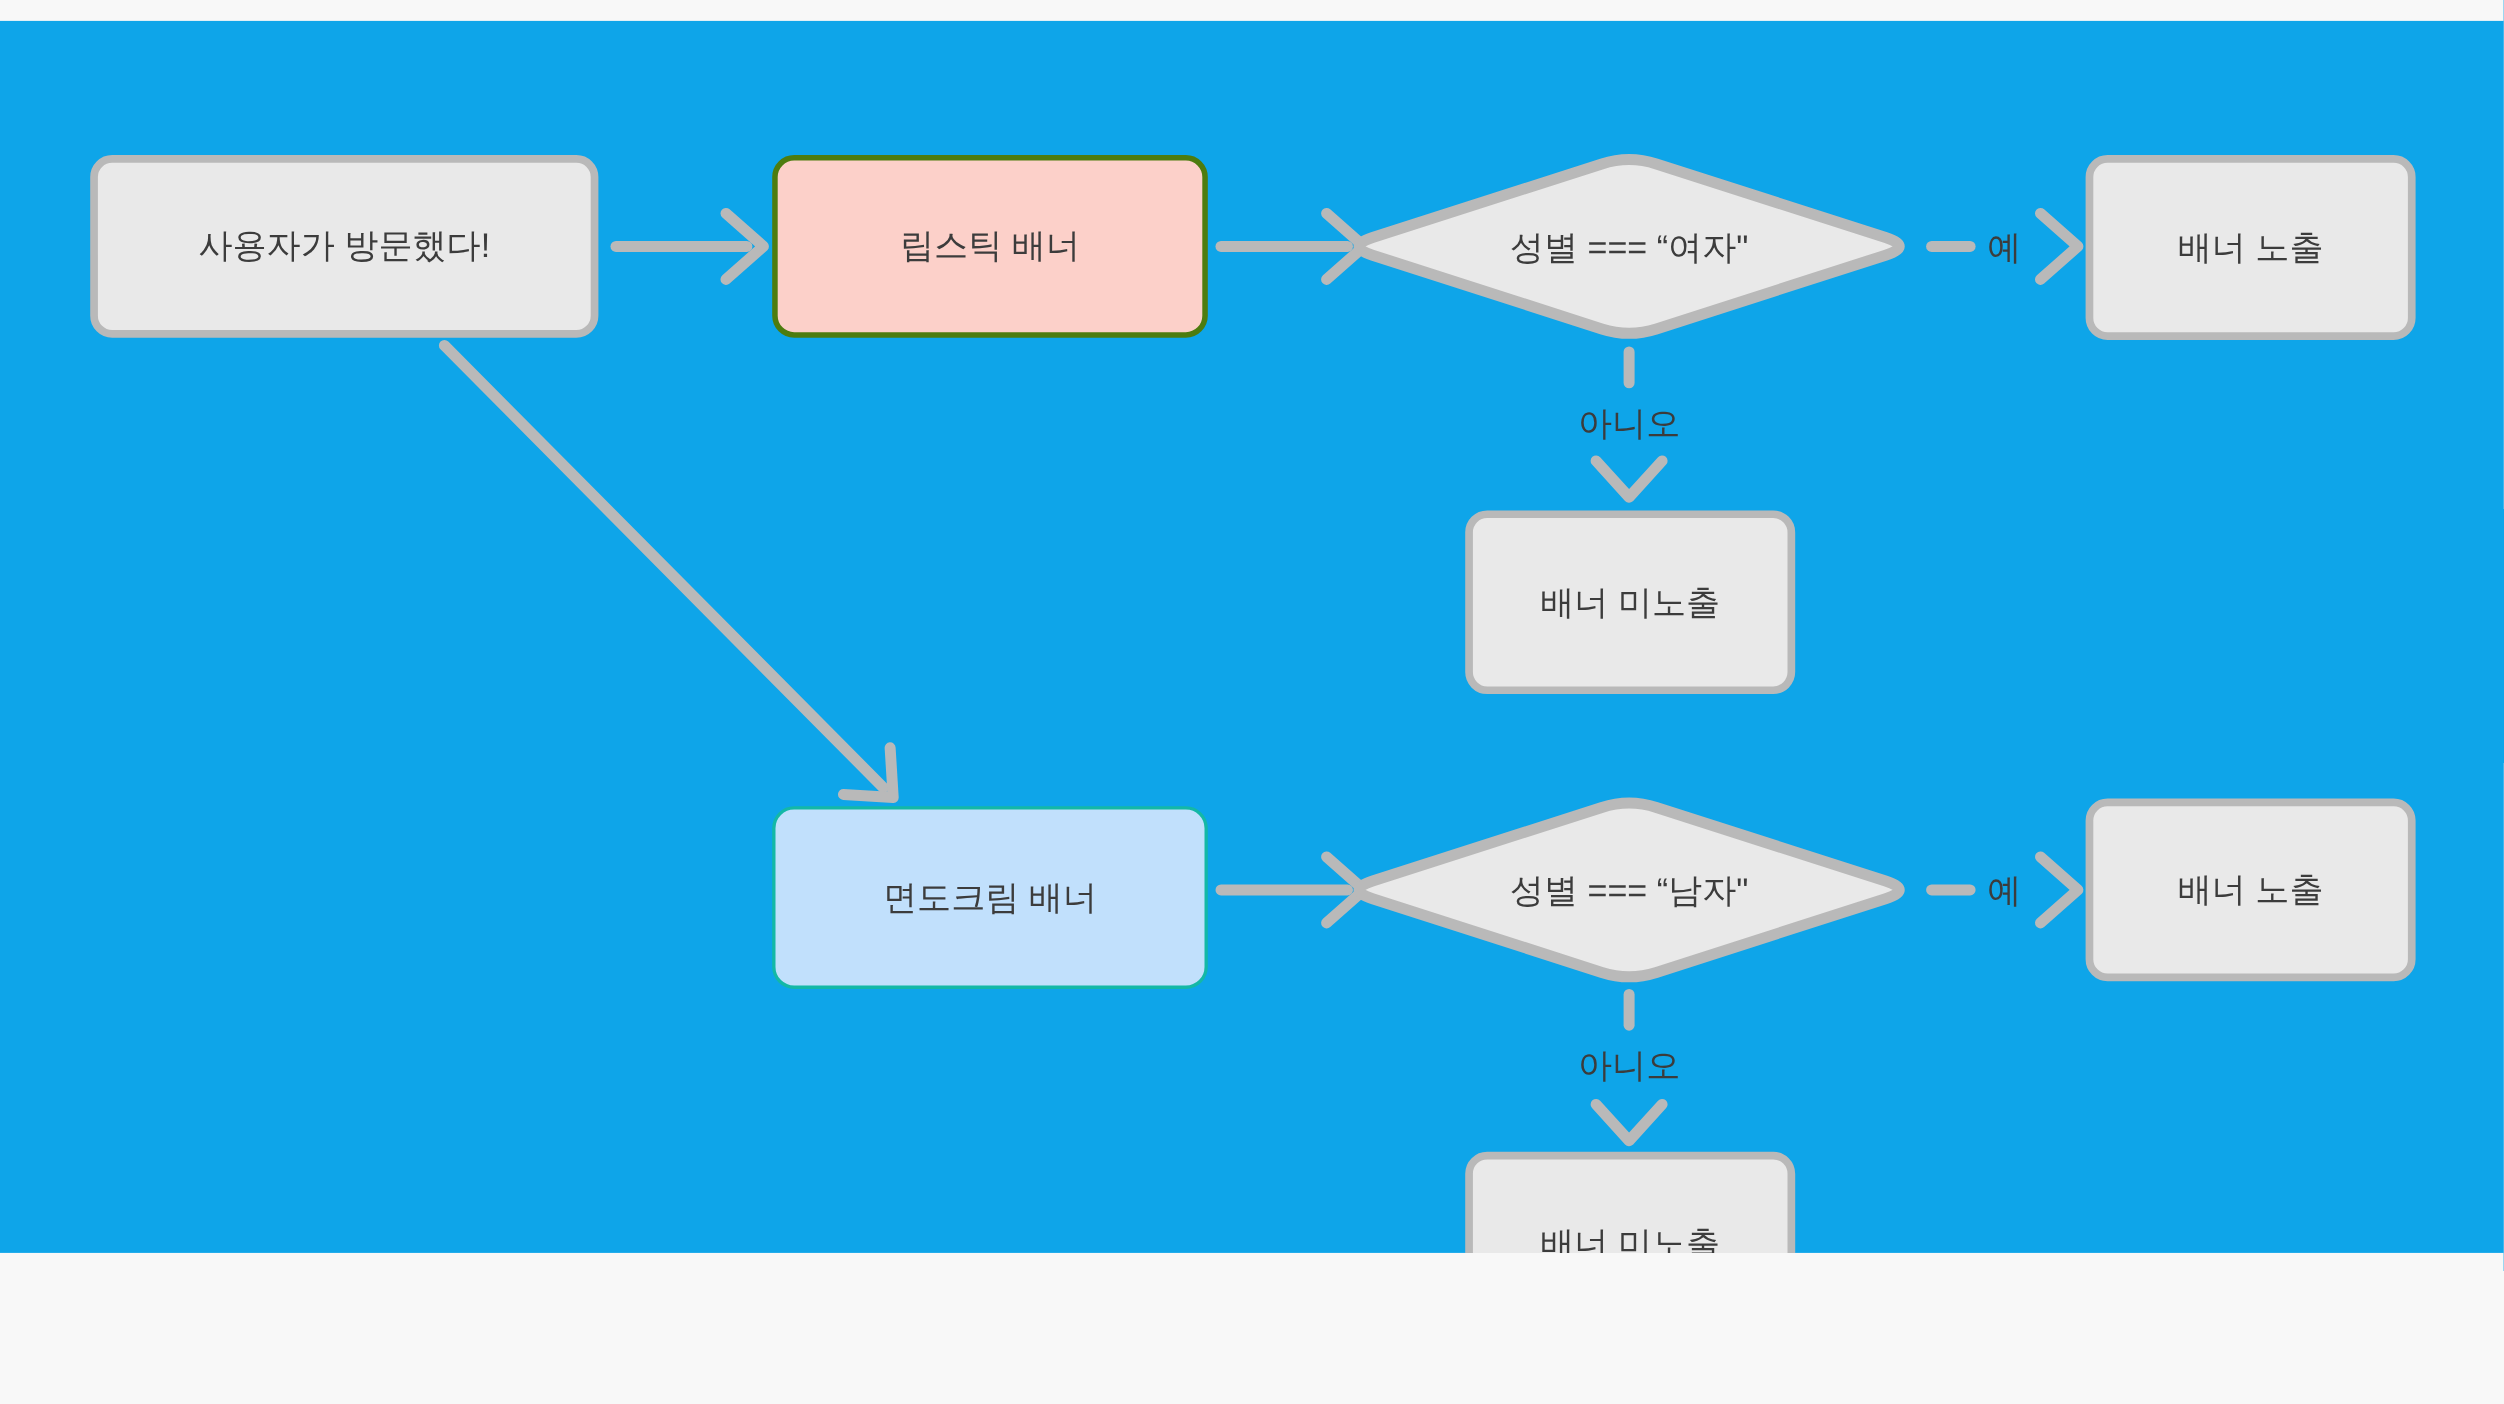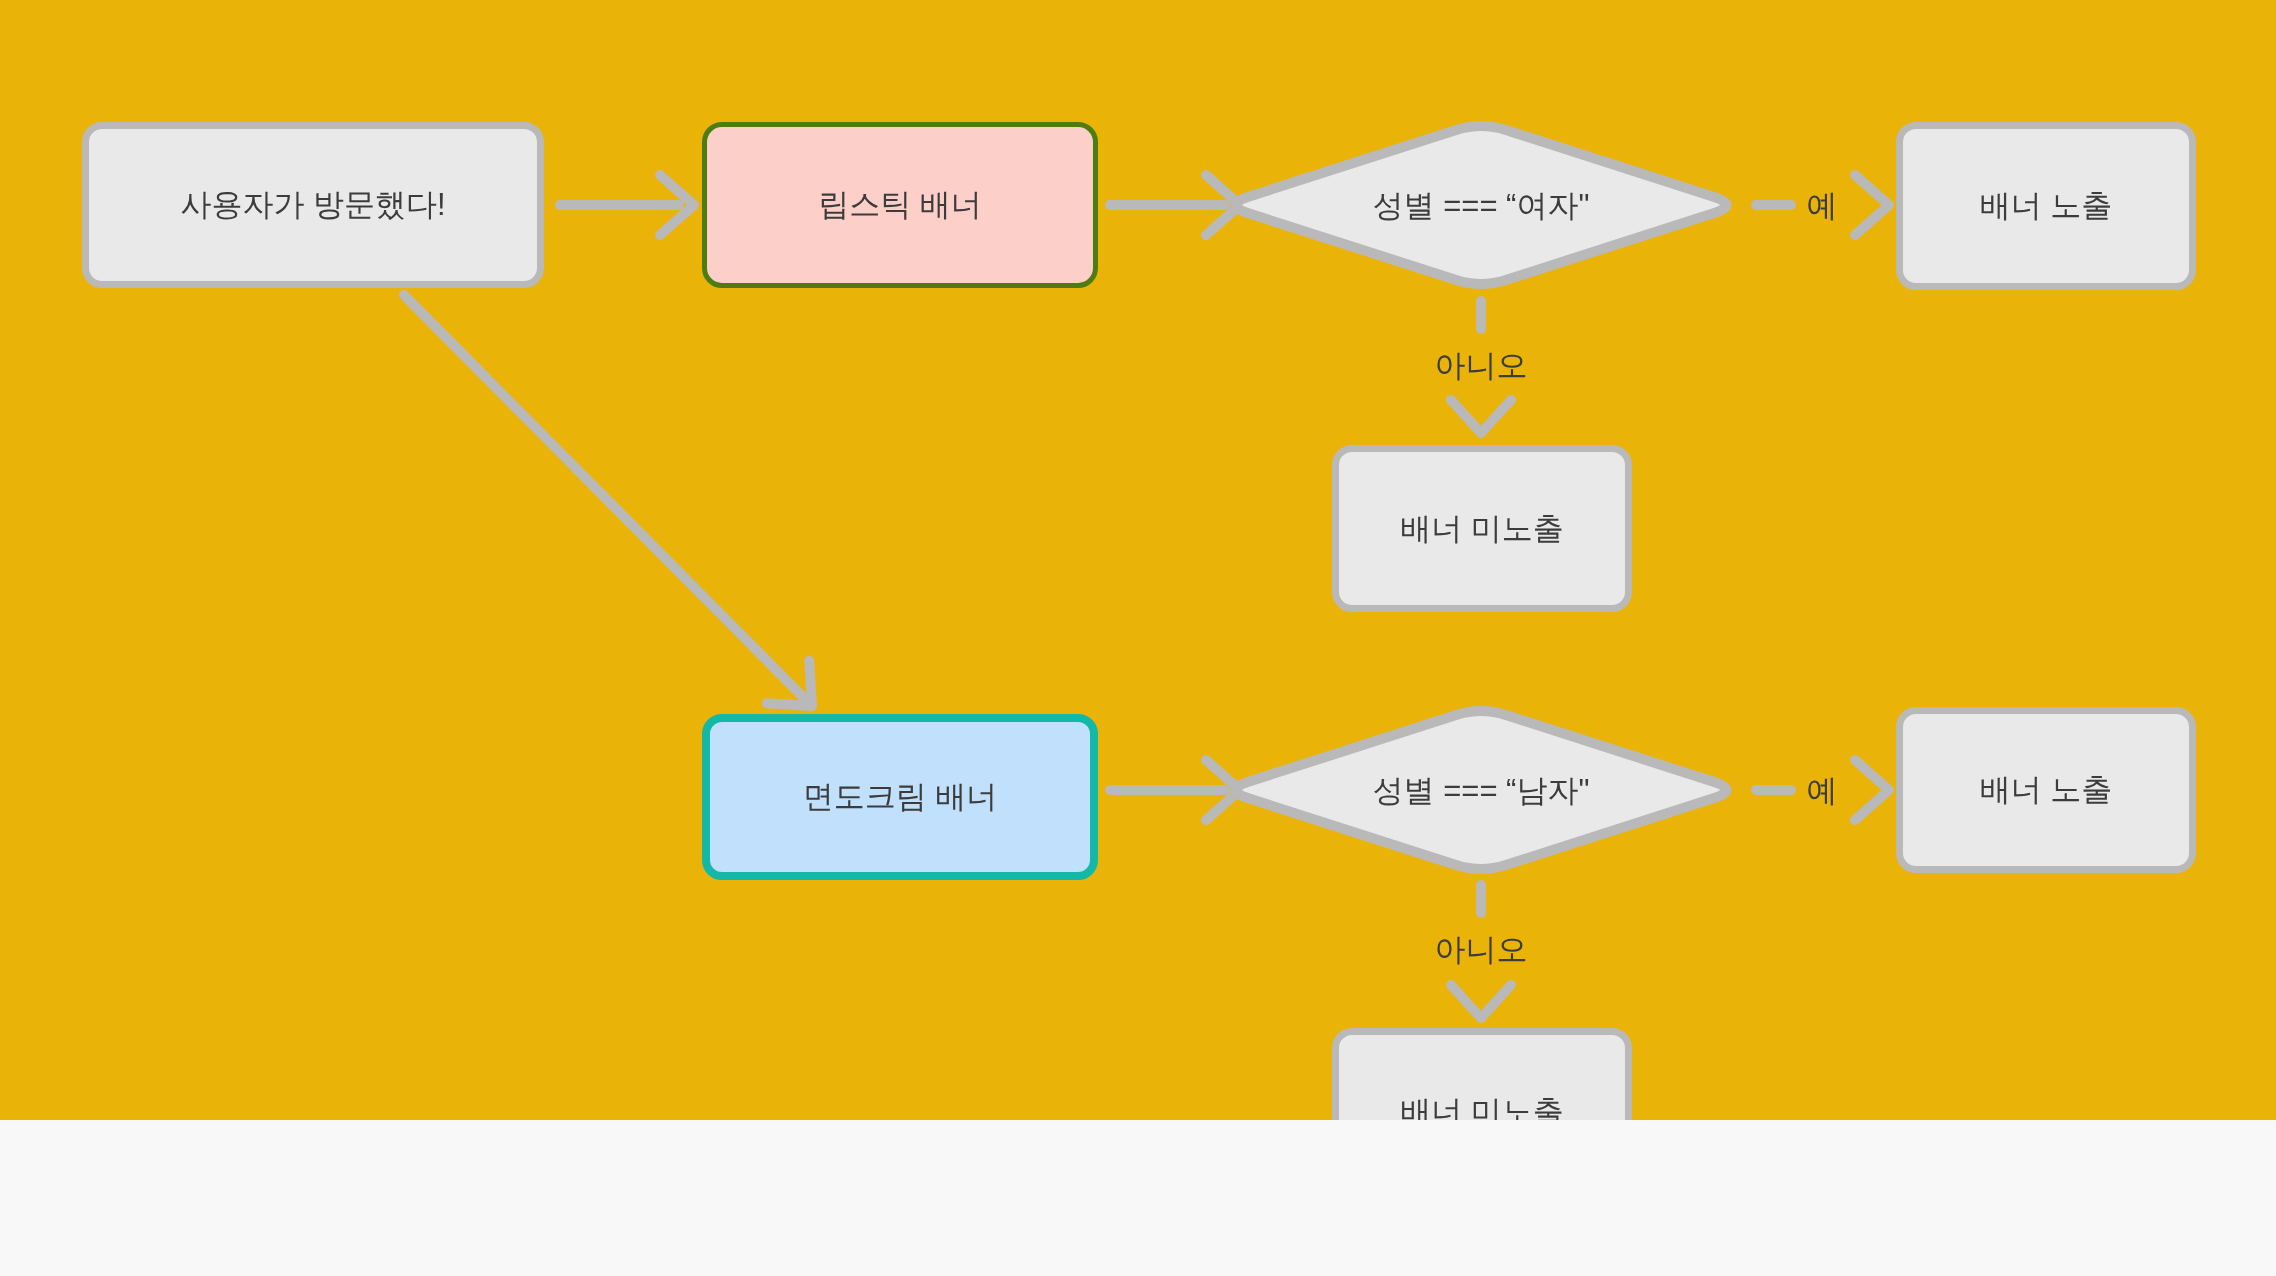--- a/index.html
+++ b/index.html
@@ -1,27 +1,27 @@
 <!DOCTYPE html>
 <html><head>
 <meta charset="utf-8">
 <style>
   html,body{margin:0;padding:0;}
   body{background:#f8f8f8;font-family:"Liberation Sans","DejaVu Sans",sans-serif;}
-  .stage{position:relative;width:2276px;height:1120px;background:#eab308;overflow:hidden;}
+  .stage{position:relative;width:2276px;height:1120px;background:#0ea5e9;overflow:hidden;margin-top:19px;}
   .stage svg{position:absolute;left:0;top:0;}
   .node{
     position:absolute;box-sizing:border-box;
     display:flex;align-items:center;justify-content:center;
     border-radius:20px;font-size:31px;color:#3c3c3c;
     text-align:center;white-space:nowrap;
   }
   .node.gray{background:#e9e9e9;border:7px solid #b9b9b9;}
   .node.red{background:#fcd0c9;border:5px solid #4d7c0f;}
-  .node.blue{background:#c1e0fc;border:8px solid #14b8a6;}
+  .node.blue{background:#c1e0fc;border:3px solid #14b8a6;}
   .float-label{
     position:absolute;transform:translate(-50%,-50%);
     font-size:31px;color:#3c3c3c;white-space:nowrap;
   }
 </style>
 </head>
 <body>
 
 <div class="stage">
 

